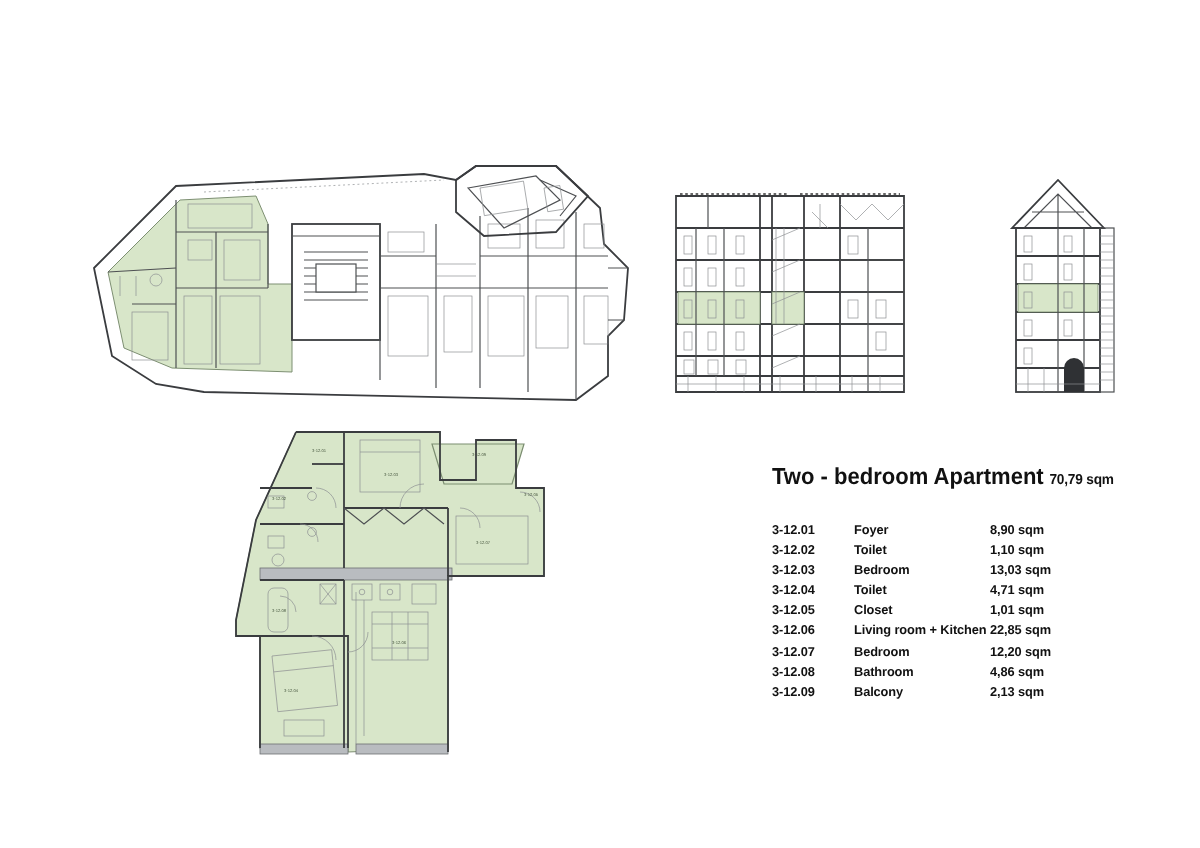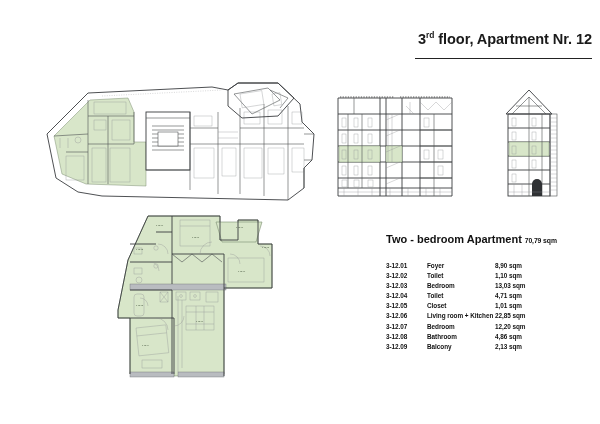--- a/index.html
+++ b/index.html
@@ -48,24 +48,20 @@
   .lw-mid{stroke:#4e5053;stroke-width:.6;fill:none;}
   .lw-wall{stroke:#3a3c3f;stroke-width:.9;fill:none;}
   .hatch-fill{fill:#d8e6c9;}
   .room-lbl{font-family:"Liberation Sans",sans-serif;font-size:2.1px;fill:#4a5a42;}
 </style>
 </head>
 <body>
 
 <div id="sheet">
 
-  <div class="title-block">
-    <span class="title-text"><span>3</span><sup>rd</sup><span> floor, Apartment Nr. 12</span></span>
-    <div class="title-rule"></div>
-  </div>
 
   <div class="draw" style="left:42px;top:82px;">
     <svg width="272" height="128" viewBox="0 0 272 128">
       <defs>
         <pattern id="tile" width="3" height="3" patternUnits="userSpaceOnUse">
           <path d="M0 0H3M0 0V3" stroke="#b7bcb0" stroke-width=".18" fill="none"></path>
         </pattern>
       </defs>
 
       <path d="M5 52 L46 11 L170 5 L186 8 L196 1 L236 1 L258 22 L260 40 L272 52 L270 78

